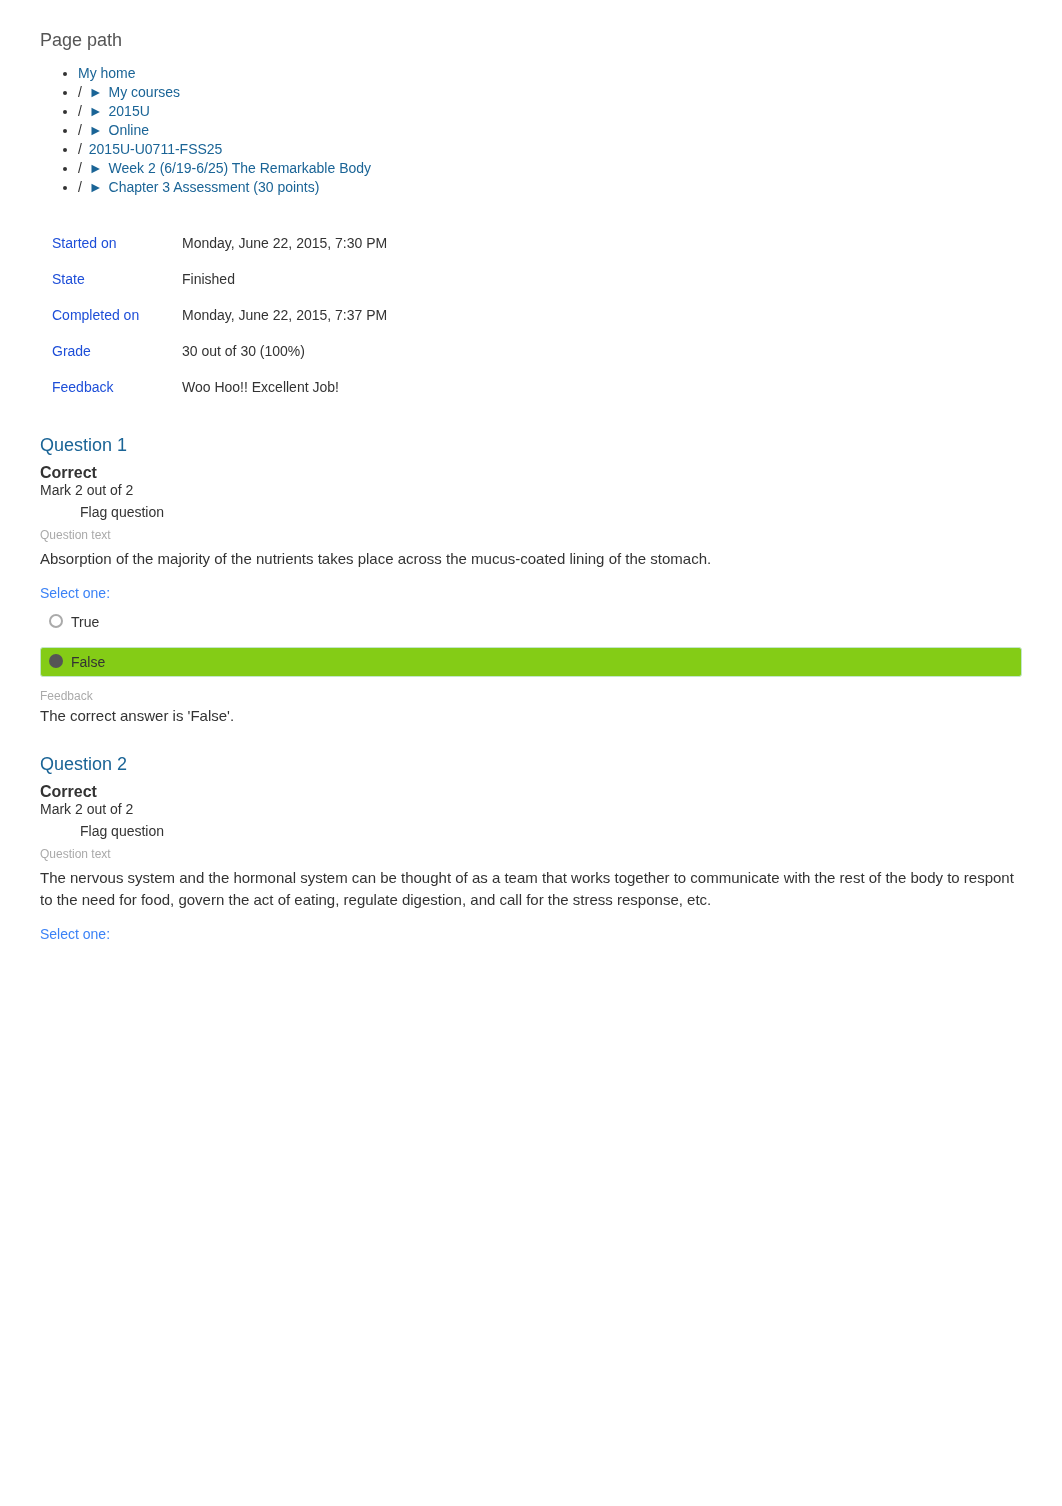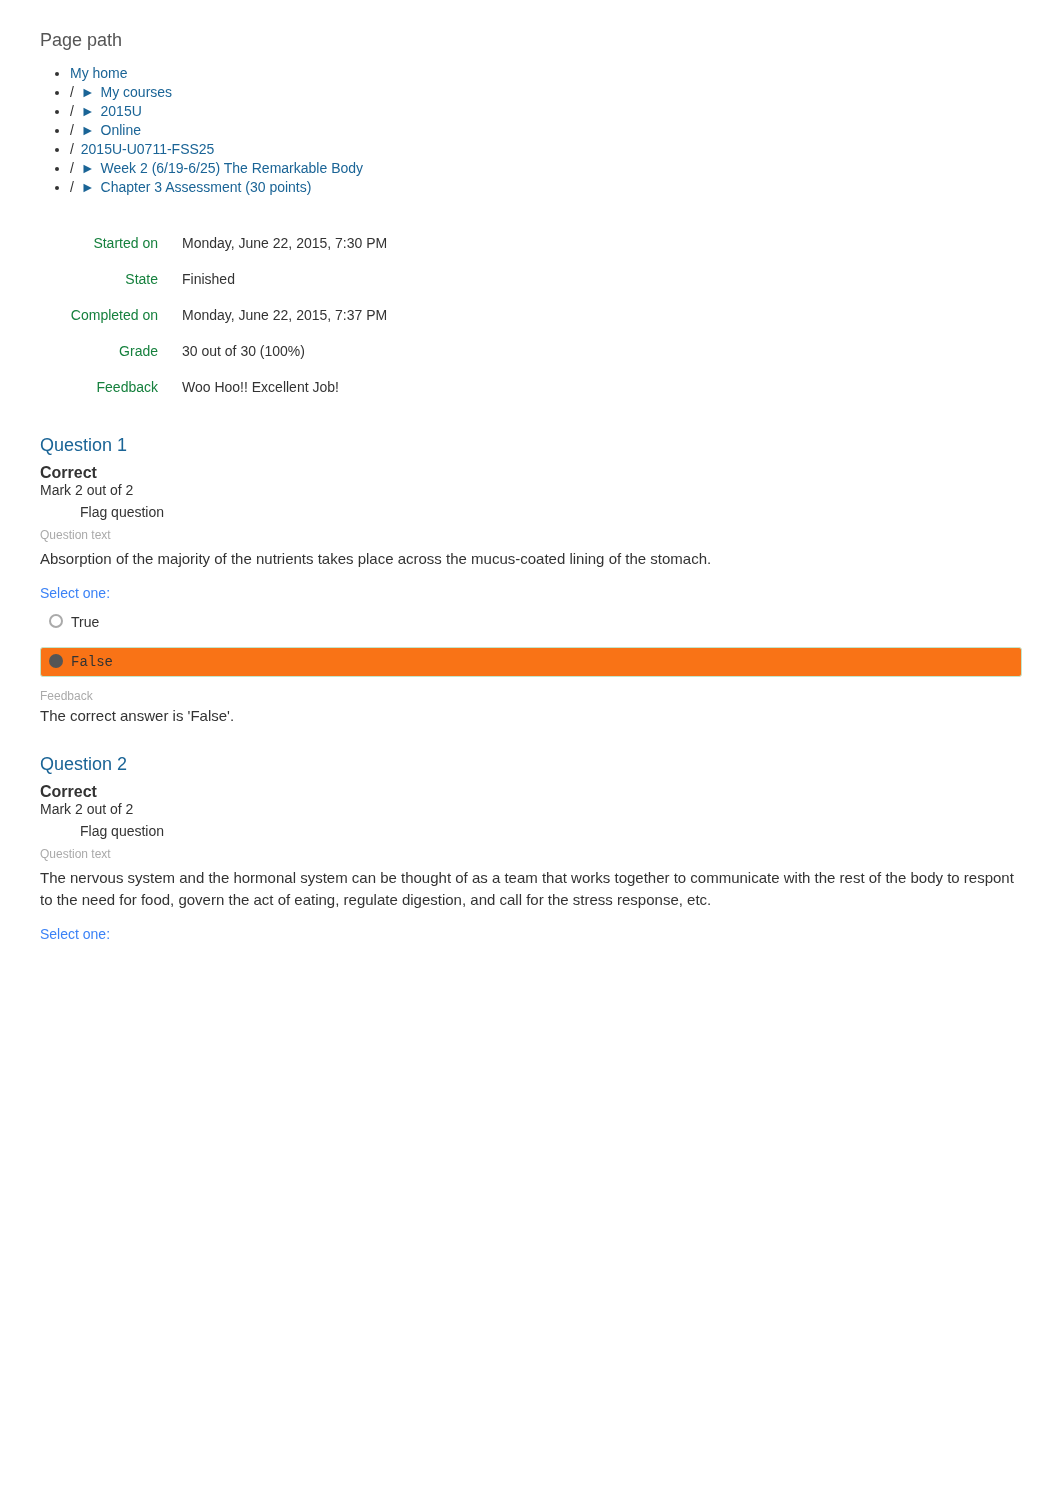--- a/index.html
+++ b/index.html
@@ -18,20 +18,21 @@
     }
     .breadcrumb-list {
       list-style: disc;
       padding-left: 30px;
       margin-bottom: 30px;
     }
     .breadcrumb-list li {
       margin-bottom: 3px;
       font-size: 14px;
       color: #333;
+      margin-left: 8px;
     }
     .breadcrumb-list li a {
       color: #1a6496;
       text-decoration: none;
     }
     .breadcrumb-list li .sep {
       color: #333;
       margin-right: 3px;
     }
     .breadcrumb-list li .arrow {
@@ -43,22 +44,21 @@
       border-collapse: collapse;
       margin-bottom: 30px;
       margin-top: 20px;
     }
     .summary-table tr td {
       padding: 10px 12px;
       vertical-align: top;
       font-size: 14px;
     }
     .summary-table tr td:first-child {
-      text-align: right;
-      color: #15803d;
+      color: #1d4ed8;
       width: 130px;
       font-size: 14px;
     }
     .summary-table tr td:last-child {
       color: #333;
     }
     .question-section {
       margin-bottom: 30px;
     }
     .question-header {
@@ -101,23 +101,22 @@
       color: #3b82f6;
       margin-bottom: 6px;
     }
     .radio-option {
       display: flex;
       margin-bottom: 10px;
       padding: 6px 8px;
       border-radius: 3px;
     }
     .radio-option.selected-correct {
-      background: #f97316;
+      background: #84cc16;
       border: 1px solid #c3e6cb;
-      font-family: Liberation Mono, monospace;
     }
     .radio-option.unselected {
       background: transparent;
       border: 1px solid transparent;
     }
     .radio-circle {
       width: 14px;
       height: 14px;
       border-radius: 50%;
       border: 2px solid #aaa;

